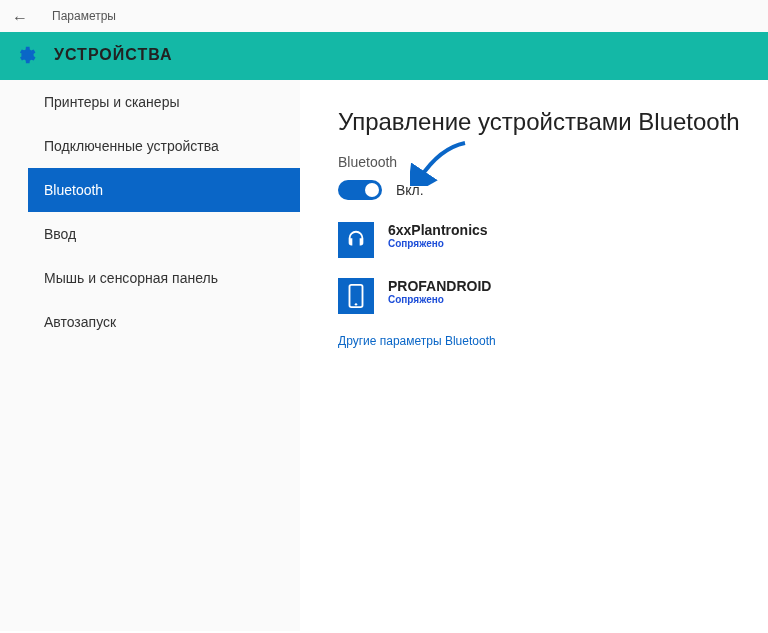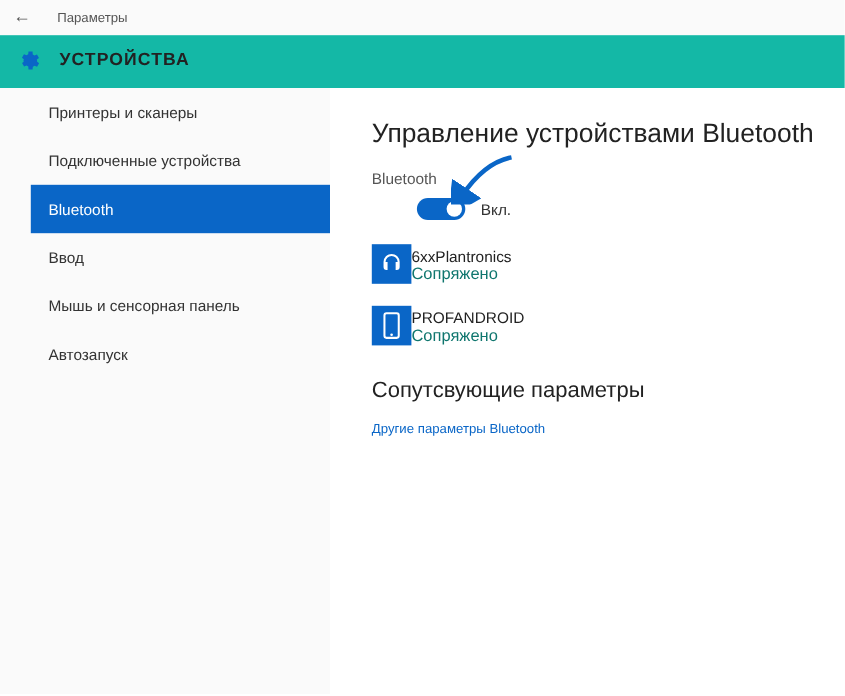--- a/index.html
+++ b/index.html
@@ -77,21 +77,20 @@
   .bt-label {
     font-size: 14px;
     color: #555;
     margin-bottom: 10px;
   }
   .toggle-row {
     display: flex;
     align-items: center;
     gap: 14px;
     margin-bottom: 22px;
-    margin-left: 41px;
   }
   .toggle {
     width: 44px;
     height: 20px;
     border-radius: 10px;
     background: #0a66c7;
     position: relative;
     cursor: pointer;
   }
   .toggle::after {
@@ -107,33 +106,35 @@
     color: #333;
   }
   .desc {
     font-size: 14px;
     color: #555;
     margin-bottom: 32px;
     line-height: 1.45;
   }
   .device {
     display: flex;
-    align-items: flex-end;
+    align-items: flex-start;
+    gap: 14px;
     margin-bottom: 20px;
+    font-weight: bold;
   }
   .dev-icon {
     width: 36px; height: 36px;
     background: #0a66c7;
     color: #fff;
     display: flex;
     align-items: center;
     justify-content: center;
   }
   .dev-name { font-size: 14px; color: #222; }
-  .dev-status { font-size: 15px; color: #0f766e; }
+  .dev-status { font-size: 10px; color: #1d4ed8; }
   .related-title {
     font-size: 20px;
     color: #222;
     margin-top: 30px;
     margin-bottom: 16px;
   }
   .link {
     font-size: 12px;
     color: #0a66c7;
     cursor: pointer;
@@ -209,16 +210,15 @@
             <rect x="3" y="2" width="14" height="24" rx="2" fill="none" stroke="#fff" stroke-width="2"></rect>
             <circle cx="10" cy="23" r="1.3" fill="#fff"></circle>
           </svg>
       </div>
       <div>
         <div class="dev-name">PROFANDROID</div>
         <div class="dev-status">Сопряжено</div>
       </div>
     </div>
 
-    <div class="related-title">Сопутсвующие параметры</div>
     <div class="link">Другие параметры Bluetooth</div>
   </div>
 </div>
 
 </body></html>

